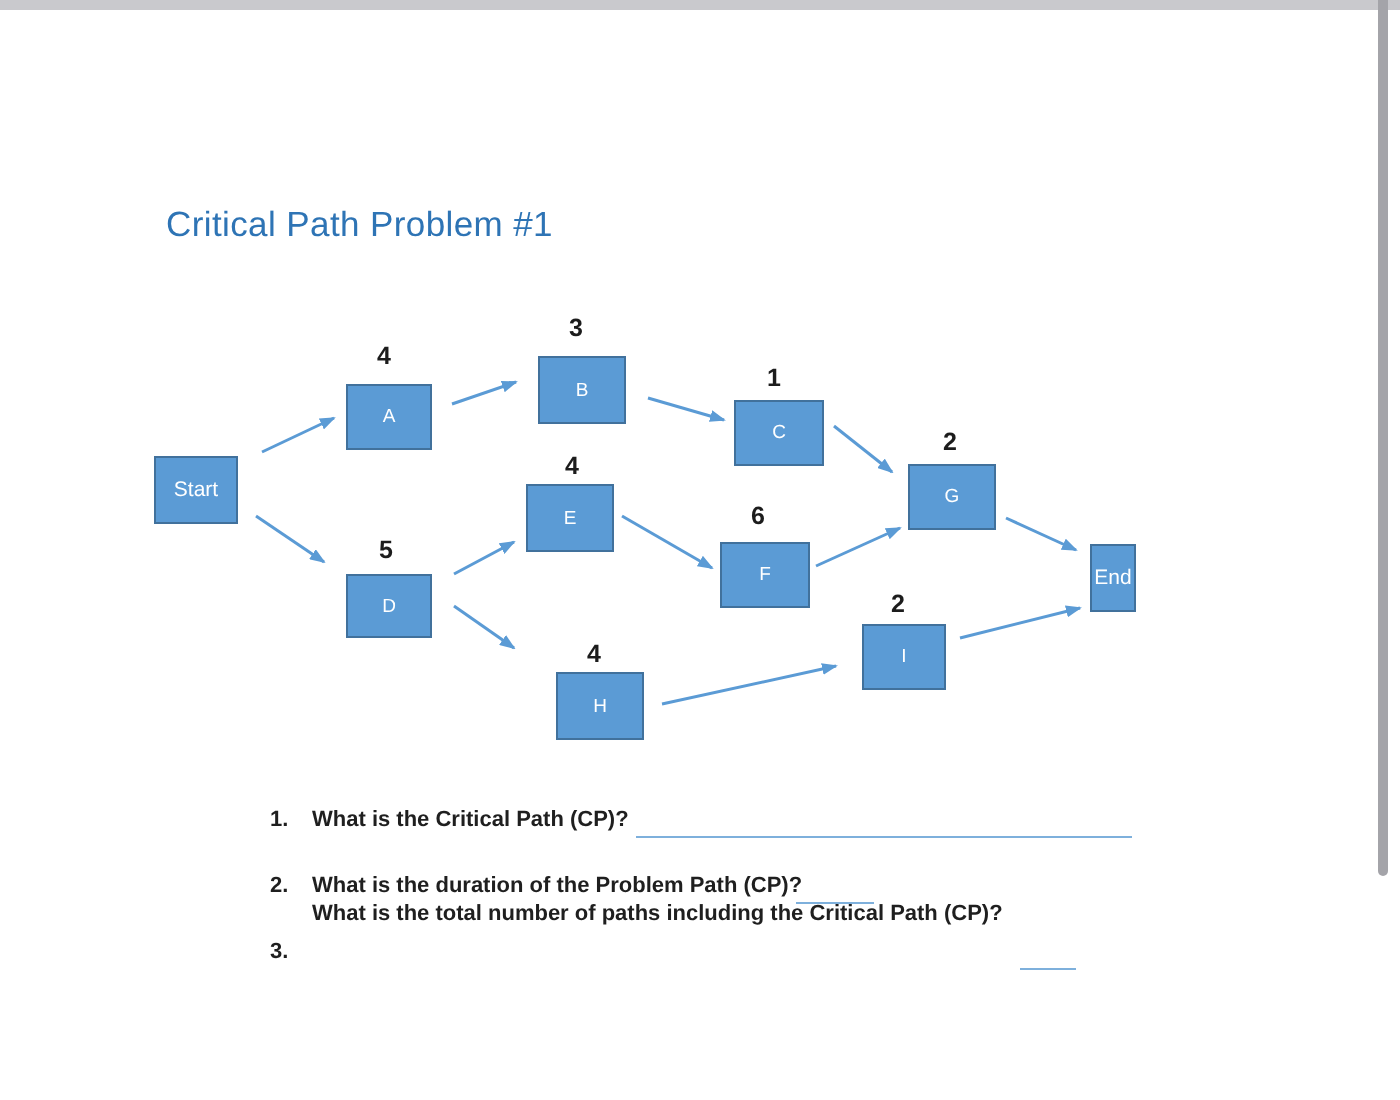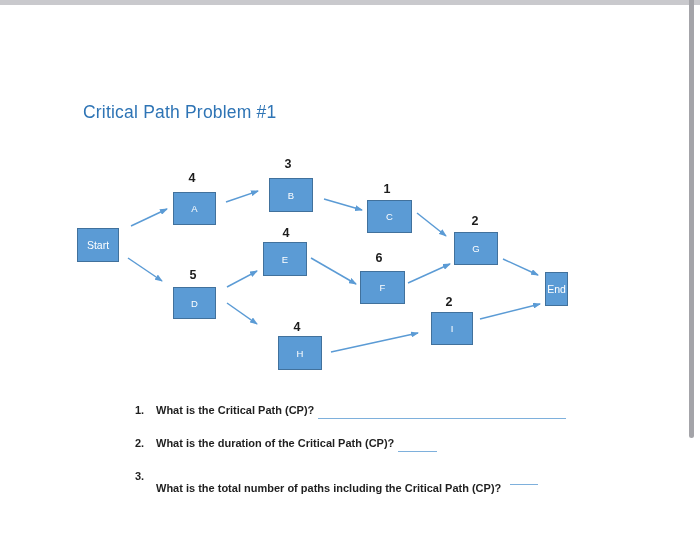--- a/index.html
+++ b/index.html
@@ -133,18 +133,18 @@
         <span>End</span>
       </div>
     </div>
 </div>
 
 <div id="questions-layer">
     <span class="q-num" style="top: 404px;">1.</span>
     <span class="q-text" style="top: 404px;">What is the Critical Path (CP)?</span>
     <div class="q-blank" style="left: 318px; top: 418px; width: 248px;"></div>
     <span class="q-num" style="top: 437px;">2.</span>
-    <span class="q-text" style="top: 437px;">What is the duration of the Critical Path (CP)?</span>
+    <span class="q-text" style="top: 437px;">What is the duration of the Problem Path (CP)?</span>
     <div class="q-blank" style="left: 398px; top: 451px; width: 39px;"></div>
     <span class="q-num" style="top: 470px;">3.</span>
-    <span class="q-text" style="top: 482px;">What is the total number of paths including the Critical Path (CP)?</span>
+    <span class="q-text" style="top: 451px;">What is the total number of paths including the Critical Path (CP)?</span>
     <div class="q-blank" style="left: 510px; top: 484px; width: 28px;"></div>
   </div>
 
 </body></html>

